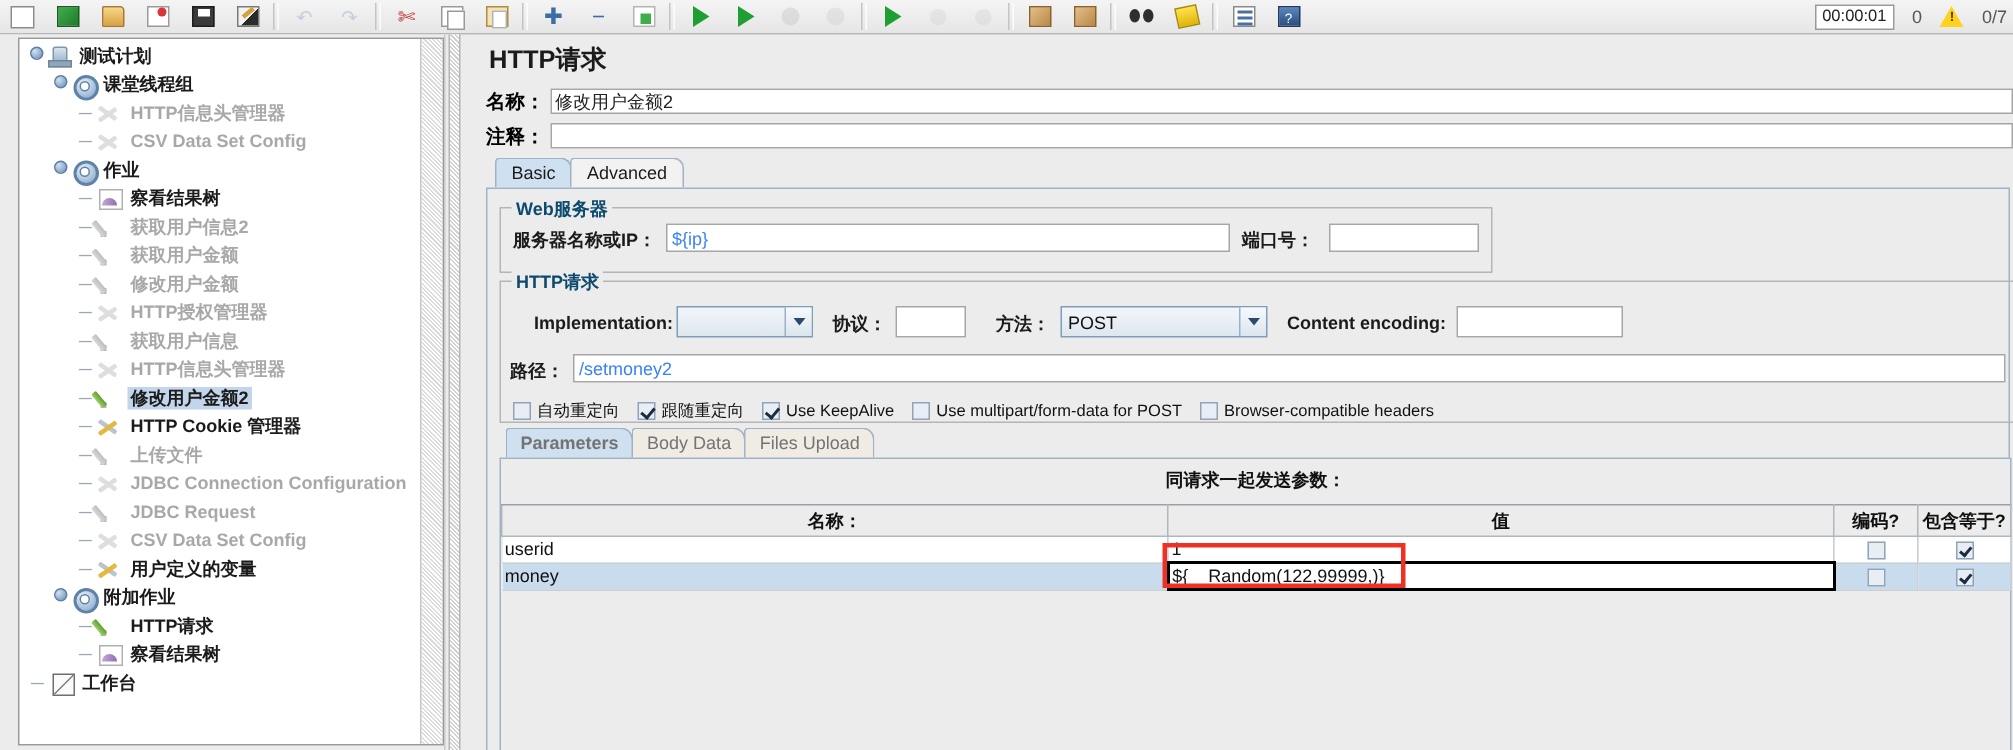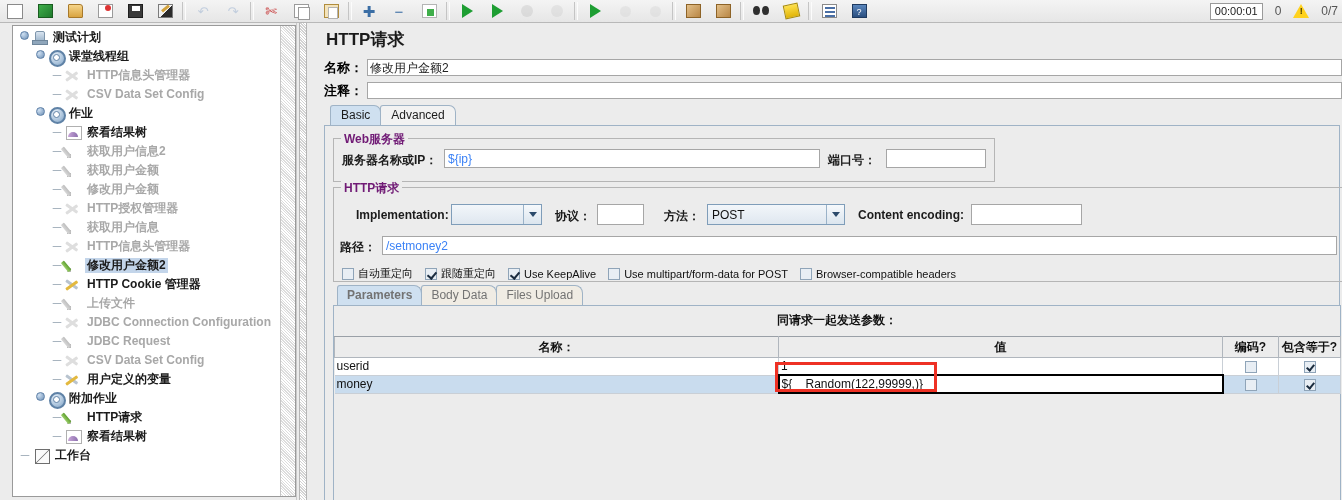--- a/index.html
+++ b/index.html
@@ -192,21 +192,21 @@
     border: 1px solid #9fb3c6; background: #ececec; margin: 0 2px 0 6px;
     height: 432px; position: relative; box-sizing: border-box;
   }
 
   
   .group {
     position: absolute; border: 1px solid #b5b5b5; background: transparent;
   }
   .group > .legend {
     position: absolute; top: -8px; left: 7px; background: #ececec;
-    padding: 0 3px; font-size: 12px; font-weight: bold; color: #701a75;
+    padding: 0 3px; font-size: 12px; font-weight: bold; color: #0c4a6e;
   }
   .lbl { font-size: 12px; font-weight: bold; color: #1b1b1b; white-space: nowrap; }
   .inp {
     background: #fff; border: 1px solid #a6a6a6; height: 19px; line-height: 19px;
     font-size: 12px; padding: 0 3px; box-sizing: border-box; color: #3b82f6;
     white-space: nowrap; overflow: hidden;
   }
   .combo {
     background: linear-gradient(#f2f6fa,#dfe7ef); border: 1px solid #7f9db9;
     height: 21px; box-sizing: border-box; position: relative;

